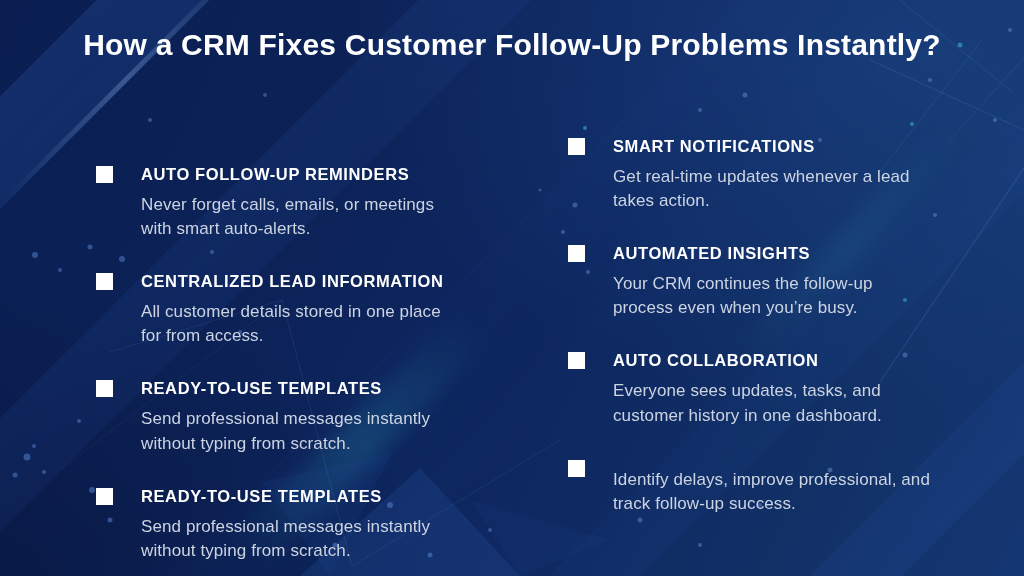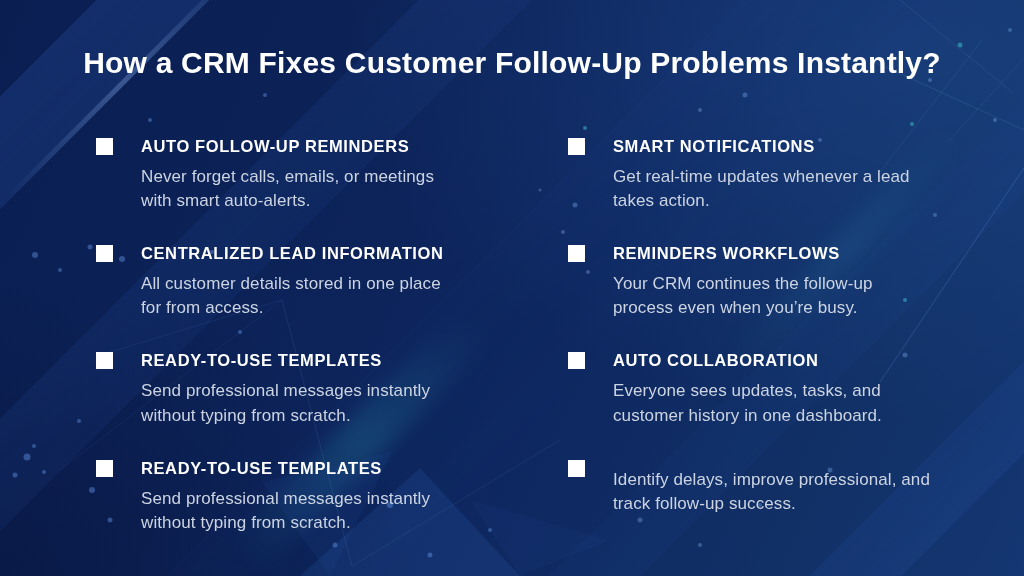--- a/index.html
+++ b/index.html
@@ -37,26 +37,26 @@
     transform:rotate(-45deg); filter:blur(9px); opacity:.55; pointer-events:none;
   }
   .beam-r {
     position:absolute; left:680px; top:235px; width:330px; height:34px;
     background:linear-gradient(90deg, transparent, rgba(52,150,190,0.30), transparent);
     transform:rotate(-47deg); filter:blur(10px); opacity:.5; pointer-events:none;
   }
   .plexus { position:absolute; inset:0; pointer-events:none; }
   
   .title {
-    position:absolute; top:46px; left:0; width:100%; text-align:center;
+    position:absolute; top:28px; left:0; width:100%; text-align:center;
     font-size:30px; font-weight:bold; color:#ffffff; letter-spacing:0.2px; margin:0;
   }
   .columns { position:absolute; top:137px; left:96px; display:flex; }
   .col { display:flex; flex-direction:column; gap:31px; }
-  .col-left { width:472px; }
+  .col-left { width:472px;margin-top:28px; }
   .col-right { width:440px; }
   .item { display:flex; align-items:flex-start; }
   .bullet { width:17px; height:17px; background:#ffffff; flex:0 0 17px; margin-top:1px; }
   .item-text { margin-left:28px; }
   .item-heading {
     margin:0; font-size:16.5px; font-weight:bold; color:#ffffff;
     letter-spacing:0.6px; line-height:1.15;
   }
   .item-desc {
     margin:9px 0 0; font-size:17px; line-height:1.42; color:#ccd4e2;
@@ -189,21 +189,21 @@
         <div class="item-text">
           <h2 class="item-heading">SMART NOTIFICATIONS</h2>
           <p class="item-desc">Get real-time updates whenever a lead
 takes action.</p>
         </div>
       </div>
 
       <div class="item">
         <span class="bullet"></span>
         <div class="item-text">
-          <h2 class="item-heading">REMINDERS WORKFLOWS</h2>
+          <h2 class="item-heading">AUTOMATED INSIGHTS</h2>
           <p class="item-desc">Your CRM continues the follow-up
 process even when you’re busy.</p>
         </div>
       </div>
 
       <div class="item">
         <span class="bullet"></span>
         <div class="item-text">
           <h2 class="item-heading">AUTO COLLABORATION</h2>
           <p class="item-desc">Everyone sees updates, tasks, and

